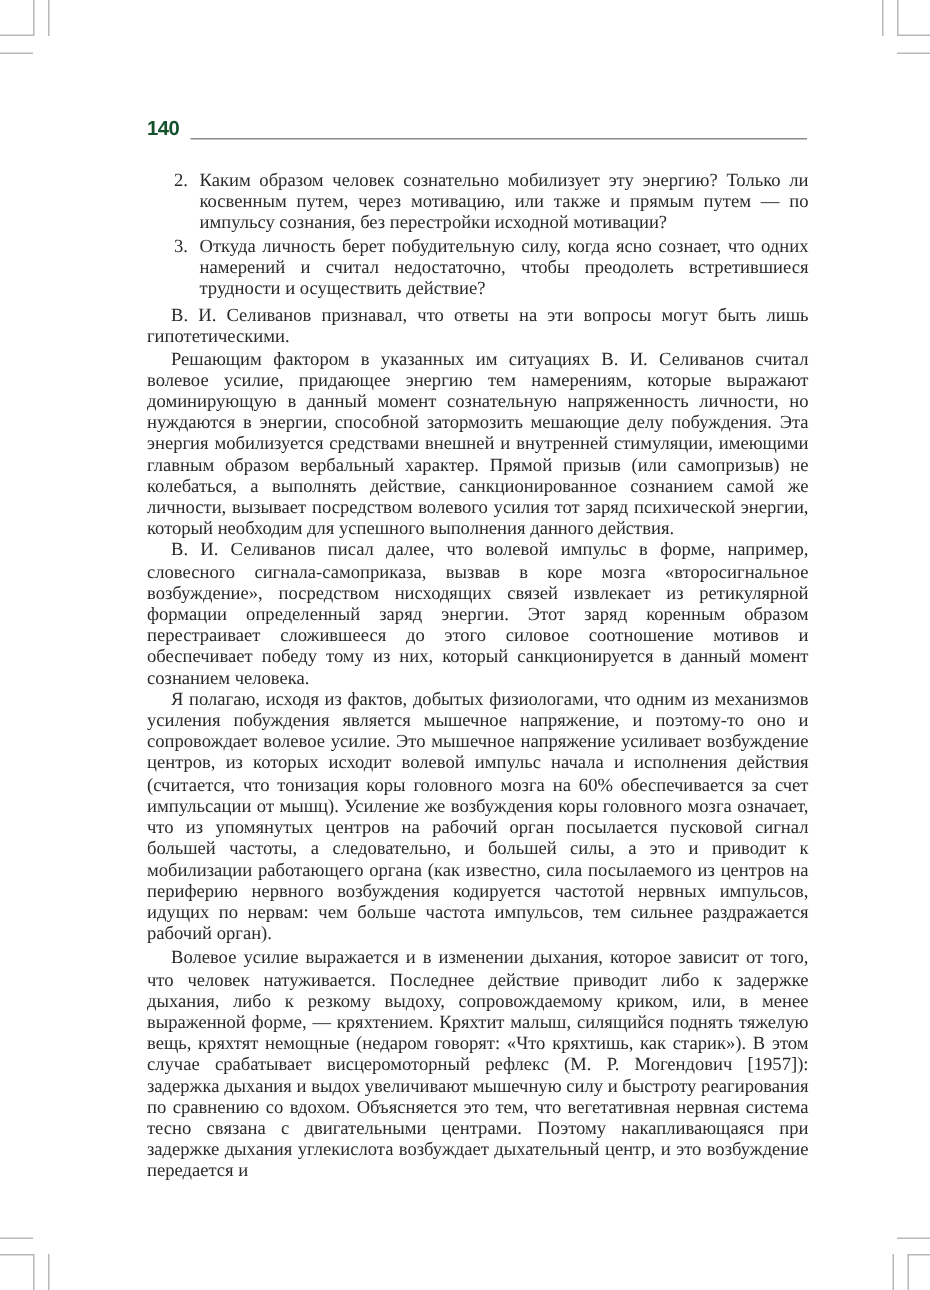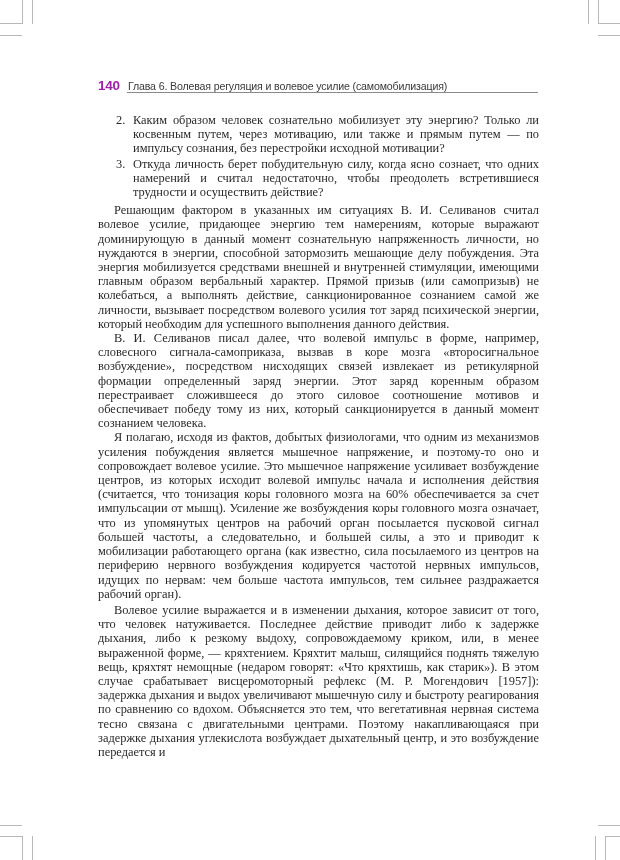--- a/index.html
+++ b/index.html
@@ -1,19 +1,19 @@
 <!DOCTYPE html>
 <html><head>
 <meta charset="utf-8">
 <style>
   html, body { margin: 0; padding: 0; background: #ffffff; }
   body { width: 620px; height: 860px; position: relative; overflow: hidden; }
   .crop { position: absolute; background: #b8b8b8; }
   .header { position: absolute; left: 98px; top: 78px; width: 442px; height: 16px; }
-  .page-num { position: absolute; left: 0; top: 0; font-family: "Liberation Sans", sans-serif; font-weight: bold; font-size: 13.5px; color: #a21caf; line-height: 16px; letter-spacing: -0.3px; }
+  .page-num { position: absolute; left: 0; top: 0; font-family: "Liberation Sans", sans-serif; font-weight: bold; font-size: 13.5px; color: #14532d; line-height: 16px; letter-spacing: -0.3px; }
   .running-title { position: absolute; left: 30px; top: 1px; font-family: "Liberation Sans", sans-serif; font-size: 10.6px; color: #3a3a3a; line-height: 14px; white-space: nowrap; letter-spacing: -0.15px; }
   .header-rule { position: absolute; left: 29px; top: 14px; width: 411px; height: 1px; background: #8a8a8a; }
   .body-text { position: absolute; left: 98px; top: 113px; width: 441px; font-family: "Liberation Serif", serif; font-size: 12.4px; line-height: 14.2px; color: #2a2a2a; text-align: justify; }
   .list-item { position: relative; padding-left: 35px; margin: 0; }
   .list-num { position: absolute; left: 18px; top: 0; }
   .para { margin: 0; text-indent: 16px; }
   .para.gap { margin-top: 2px; }
   .list-item + .list-item { margin-top: 1px; }
   .list-item:last-of-type { margin-bottom: 4px; }
 </style>
@@ -35,30 +35,30 @@
 <div class="crop" style="left:22px;top:836px;width:1px;height:24px;"></div>
 <div class="crop" style="left:32px;top:836px;width:1px;height:24px;"></div>
 
 <div class="crop" style="left:598px;top:825px;width:22px;height:1px;"></div>
 <div class="crop" style="left:605px;top:836px;width:15px;height:1px;"></div>
 <div class="crop" style="left:595px;top:836px;width:1px;height:24px;"></div>
 <div class="crop" style="left:605px;top:836px;width:1px;height:24px;"></div>
 
 <div class="header">
   <span class="page-num">140</span>
-  <span class="running-title">Глава 6. Волевая регуляция и волевое усилие (самомобилизация)</span>
   <div class="header-rule"></div>
 </div>
 
 <div class="body-text">
   <div class="list-item">
     <span class="list-num">2.</span>
     <span>Каким образом человек сознательно мобилизует эту энергию? Только ли косвенным путем, через мотивацию, или также и прямым путем — по импульсу сознания, без перестройки исходной мотивации?</span>
   </div>
   <div class="list-item">
     <span class="list-num">3.</span>
     <span>Откуда личность берет побудительную силу, когда ясно сознает, что одних намерений и считал недостаточно, чтобы преодолеть встретившиеся трудности и осуществить действие?</span>
   </div>
+  <p class="para gap">В. И. Селиванов признавал, что ответы на эти вопросы могут быть лишь гипотетическими.</p>
   <p class="para">Решающим фактором в указанных им ситуациях В. И. Селиванов считал волевое усилие, придающее энергию тем намерениям, которые выражают доминирующую в данный момент сознательную напряженность личности, но нуждаются в энергии, способной затормозить мешающие делу побуждения. Эта энергия мобилизуется средствами внешней и внутренней стимуляции, имеющими главным образом вербальный характер. Прямой призыв (или самопризыв) не колебаться, а выполнять действие, санкционированное сознанием самой же личности, вызывает посредством волевого усилия тот заряд психической энергии, который необходим для успешного выполнения данного действия.</p>
   <p class="para">В. И. Селиванов писал далее, что волевой импульс в форме, например, словесного сигнала-самоприказа, вызвав в коре мозга «второсигнальное возбуждение», посредством нисходящих связей извлекает из ретикулярной формации определенный заряд энергии. Этот заряд коренным образом перестраивает сложившееся до этого силовое соотношение мотивов и обеспечивает победу тому из них, который санкционируется в данный момент сознанием человека.</p>
   <p class="para">Я полагаю, исходя из фактов, добытых физиологами, что одним из механизмов усиления побуждения является мышечное напряжение, и поэтому-то оно и сопровождает волевое усилие. Это мышечное напряжение усиливает возбуждение центров, из которых исходит волевой импульс начала и исполнения действия (считается, что тонизация коры головного мозга на 60% обеспечивается за счет импульсации от мышц). Усиление же возбуждения коры головного мозга означает, что из упомянутых центров на рабочий орган посылается пусковой сигнал большей частоты, а следовательно, и большей силы, а это и приводит к мобилизации работающего органа (как известно, сила посылаемого из центров на периферию нервного возбуждения кодируется частотой нервных импульсов, идущих по нервам: чем больше частота импульсов, тем сильнее раздражается рабочий орган).</p>
   <p class="para gap">Волевое усилие выражается и в изменении дыхания, которое зависит от того, что человек натуживается. Последнее действие приводит либо к задержке дыхания, либо к резкому выдоху, сопровождаемому криком, или, в менее выраженной форме, — кряхтением. Кряхтит малыш, силящийся поднять тяжелую вещь, кряхтят немощные (недаром говорят: «Что кряхтишь, как старик»). В этом случае срабатывает висцеромоторный рефлекс (М. Р. Могендович [1957]): задержка дыхания и выдох увеличивают мышечную силу и быстроту реагирования по сравнению со вдохом. Объясняется это тем, что вегетативная нервная система тесно связана с двигательными центрами. Поэтому накапливающаяся при задержке дыхания углекислота возбуждает дыхательный центр, и это возбуждение передается и</p>
 </div>
 
 </body></html>

